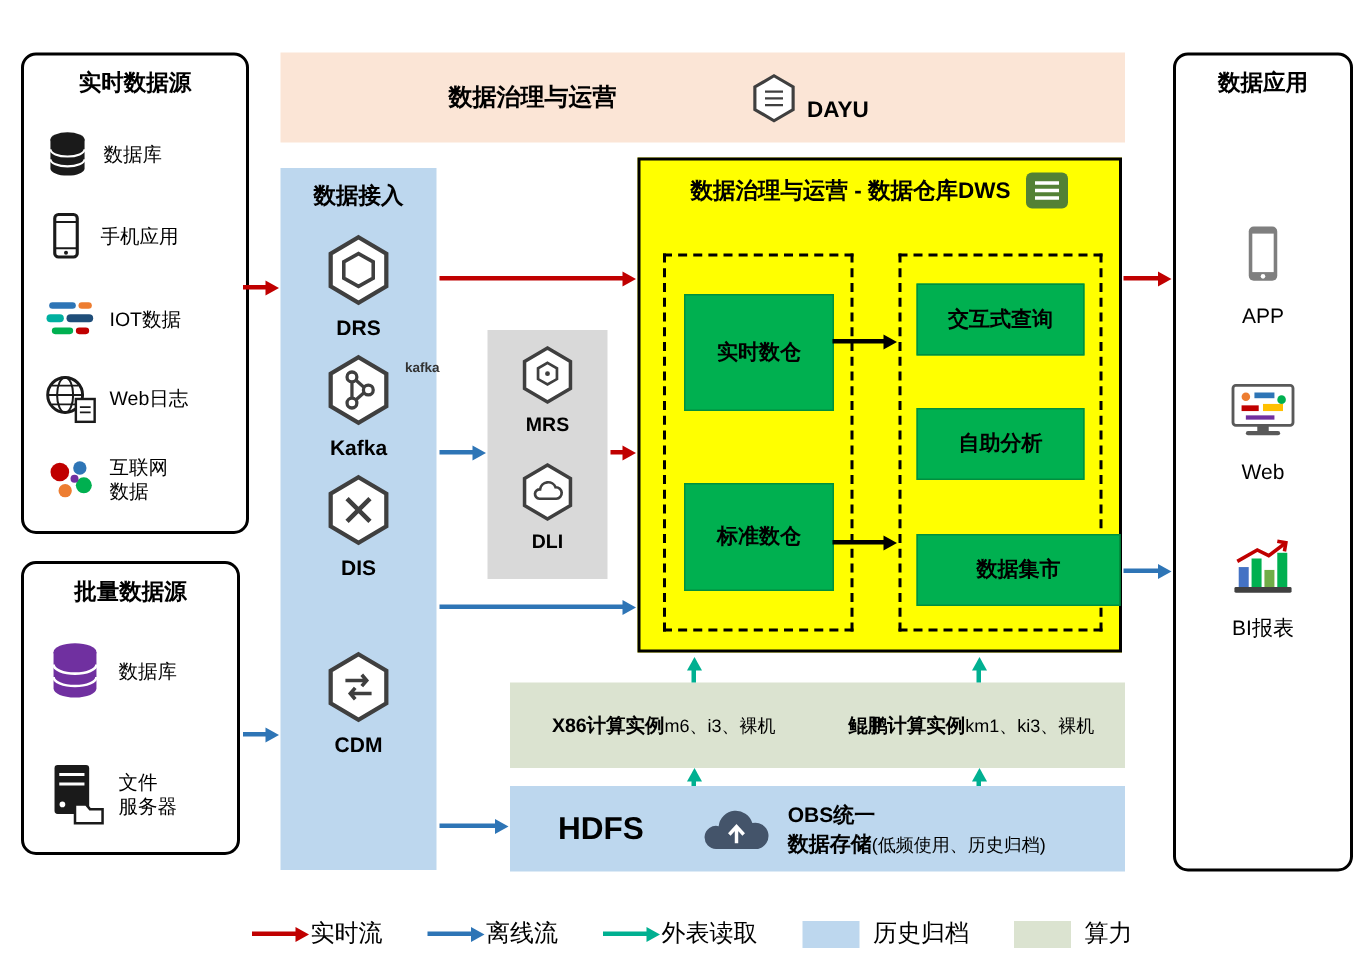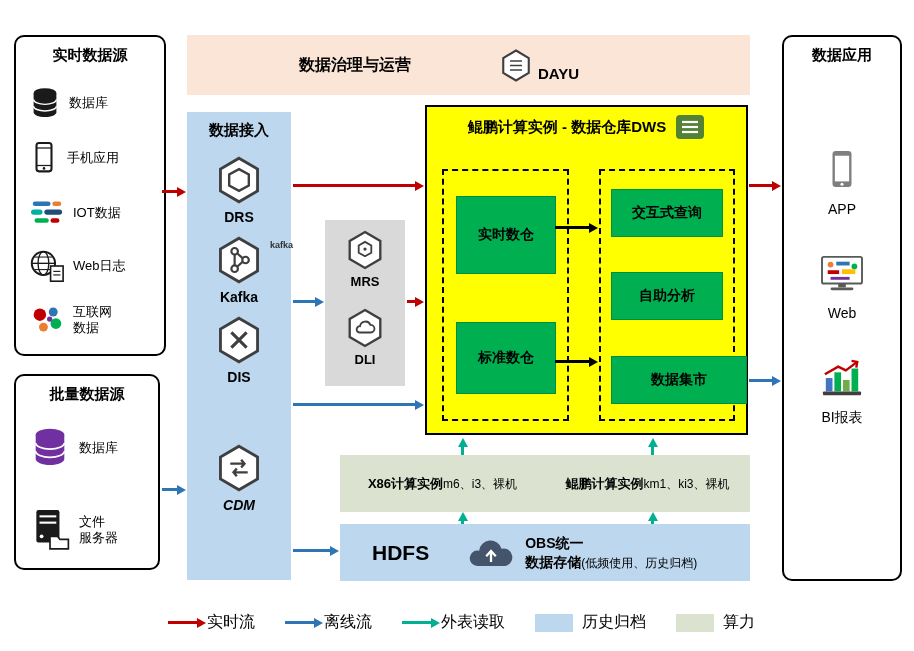--- a/index.html
+++ b/index.html
@@ -208,21 +208,21 @@
     </div>
 
     <div class="svc" style="top:204px;">
       <svg viewBox="0 0 40 44" width="44" height="48">
         <path d="M20 2 37 12 V32 L20 42 3 32 V12 Z" fill="#fff" stroke="#3f3f3f" stroke-width="2.6"></path>
         <path d="M13 15 27 29 M27 15 13 29" fill="none" stroke="#3f3f3f" stroke-width="2.8"></path>
       </svg>
       <div class="lbl">DIS</div>
     </div>
 
-    <div class="svc" style="top:332px;font-style:italic;">
+    <div class="svc" style="top:322px;">
       <svg viewBox="0 0 40 44" width="44" height="48">
         <path d="M20 2 37 12 V32 L20 42 3 32 V12 Z" fill="#fff" stroke="#3f3f3f" stroke-width="2.6"></path>
         <path d="M12 18 H25 M22 14.5 25 18 22 21.5" fill="none" stroke="#3f3f3f" stroke-width="2.2"></path>
         <path d="M28 26 H15 M18 22.5 15 26 18 29.5" fill="none" stroke="#3f3f3f" stroke-width="2.2"></path>
       </svg>
       <div class="lbl">CDM</div>
     </div>
   </div>
 
   <div class="proc">
@@ -238,21 +238,21 @@
       <svg viewBox="0 0 40 44" width="36" height="40">
         <path d="M20 2 37 12 V32 L20 42 3 32 V12 Z" fill="#fff" stroke="#3f3f3f" stroke-width="2.6"></path>
         <path d="M14 27 a3.5 3.5 0 0 1 .5 -7 a6 6 0 0 1 11.5 -1.5 a4 4 0 0 1 .5 8.5 z" fill="none" stroke="#3f3f3f" stroke-width="2"></path>
       </svg>
       <div class="lbl">DLI</div>
     </div>
   </div>
 
   <div class="dws">
     <div class="dws-titlebar">
-      <span class="dws-title">鲲鹏计算实例 - 数据仓库DWS</span>
+      <span class="dws-title">数据治理与运营 - 数据仓库DWS</span>
       <svg viewBox="0 0 30 26" width="30" height="26">
         <rect x="1" y="1" width="28" height="24" rx="4" fill="#538135"></rect>
         <line x1="7" y1="8" x2="23" y2="8" stroke="#fff" stroke-width="2.2"></line>
         <line x1="7" y1="13" x2="23" y2="13" stroke="#fff" stroke-width="2.2"></line>
         <line x1="7" y1="18" x2="23" y2="18" stroke="#fff" stroke-width="2.2"></line>
       </svg>
     </div>
 
     <div class="dashed" style="left:15px;top:62px;width:127px;height:252px;">
       <div class="gbox" style="left:12px;top:25px;width:100px;height:78px;">

